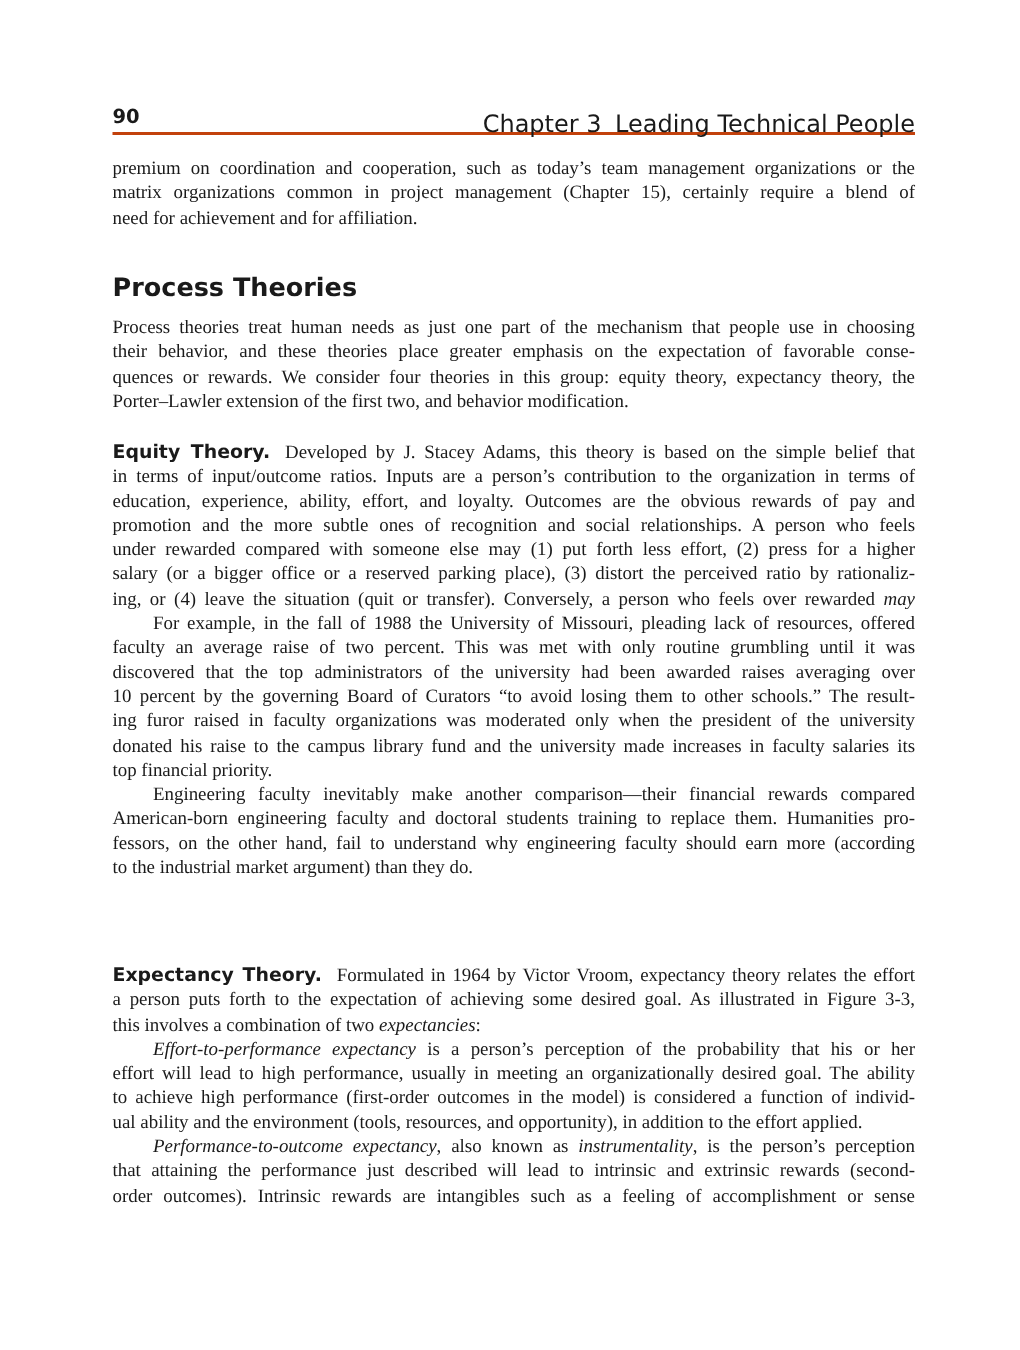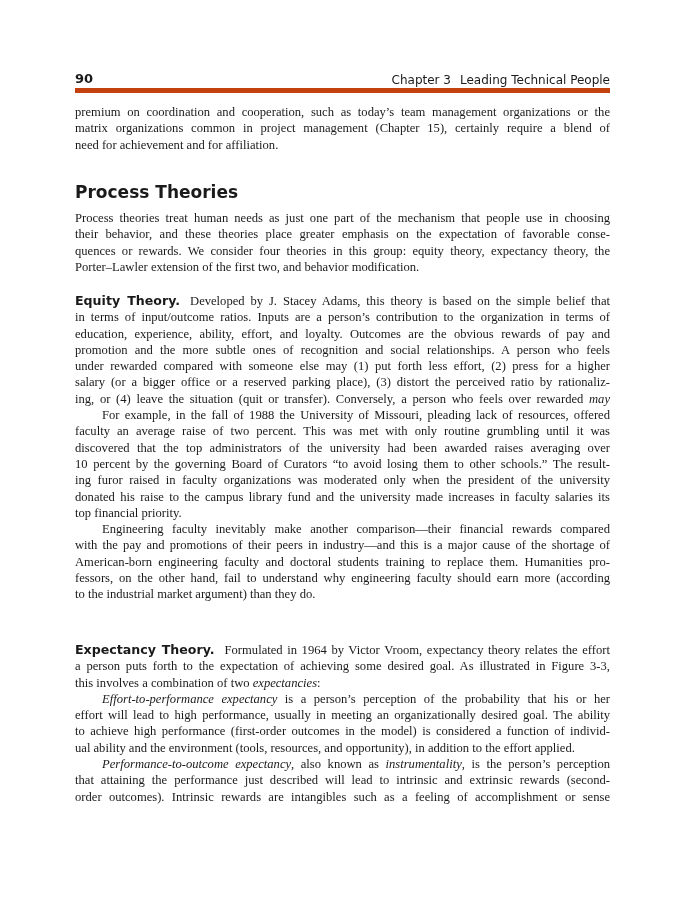--- a/index.html
+++ b/index.html
@@ -1,23 +1,23 @@
 <!DOCTYPE html>
 <html><head>
   <meta charset="utf-8">
   <style>
     html, body { margin: 0; padding: 0; background: #ffffff; }
     body { width: 680px; height: 900px; position: relative; overflow: hidden; color: #1a1a1a; }
     .page { position: absolute; left: 75px; top: 0; width: 535px; }
     .running-head {
       position: absolute; top: 70px; left: 0; width: 535px; height: 18px;
-      border-bottom: 5px solid #c2410c; font-family: "DejaVu Sans", sans-serif;
+      border-bottom: 2px solid #c2410c; font-family: "DejaVu Sans", sans-serif;
     }
     .folio { position: absolute; left: 0; top: 1px; font-size: 13px; font-weight: bold; }
-    .chapter-head { position: absolute; right: 0; top: 3px; font-size: 12px; }
+    .chapter-head { position: absolute; right: 0; top: 3px; font-size: 16px; }
     .chapter-head .gap { display: inline-block; width: 9px; }
     .block { position: absolute; left: 0; width: 535px; font-family: "Liberation Serif", serif; font-size: 12.6px; }
     .line { height: 16.3px; line-height: 16.3px; white-space: nowrap; text-align: justify; text-align-last: justify; }
     .line.last { text-align-last: left; }
     .line.indent { text-indent: 27px; }
     .h2 { position: absolute; left: 0; font-family: "DejaVu Sans", sans-serif; font-weight: bold; font-size: 17px; }
     .runin { font-family: "DejaVu Sans", sans-serif; font-weight: bold; font-size: 12.6px; }
     .runin-gap { display: inline-block; width: 10px; }
     em { font-style: italic; }
   </style>
@@ -57,21 +57,20 @@
 
     <div class="line indent">For example, in the fall of 1988 the University of Missouri, pleading lack of resources, offered</div>
     <div class="line">faculty an average raise of two percent. This was met with only routine grumbling until it was</div>
     <div class="line">discovered that the top administrators of the university had been awarded raises averaging over</div>
     <div class="line">10 percent by the governing Board of Curators “to avoid losing them to other schools.” The result-</div>
     <div class="line">ing furor raised in faculty organizations was moderated only when the president of the university</div>
     <div class="line">donated his raise to the campus library fund and the university made increases in faculty salaries its</div>
     <div class="line last">top financial priority.</div>
 
     <div class="line indent">Engineering faculty inevitably make another comparison—their financial rewards compared</div>
-    <div class="line">with the pay and promotions of their peers in industry—and this is a major cause of the shortage of</div>
     <div class="line">American-born engineering faculty and doctoral students training to replace them. Humanities pro-</div>
     <div class="line">fessors, on the other hand, fail to understand why engineering faculty should earn more (according</div>
     <div class="line last">to the industrial market argument) than they do.</div>
   </div>
 
   <div class="block" style="top:642px;">
     <div class="line"><span class="runin">Expectancy Theory.</span><span class="runin-gap"></span><span>Formulated in 1964 by Victor Vroom, expectancy theory relates the effort</span></div>
     <div class="line">a person puts forth to the expectation of achieving some desired goal. As illustrated in Figure 3-3,</div>
     <div class="line last"><span>this involves a combination of two</span> <em>expectancies</em><span>:</span></div>
 

